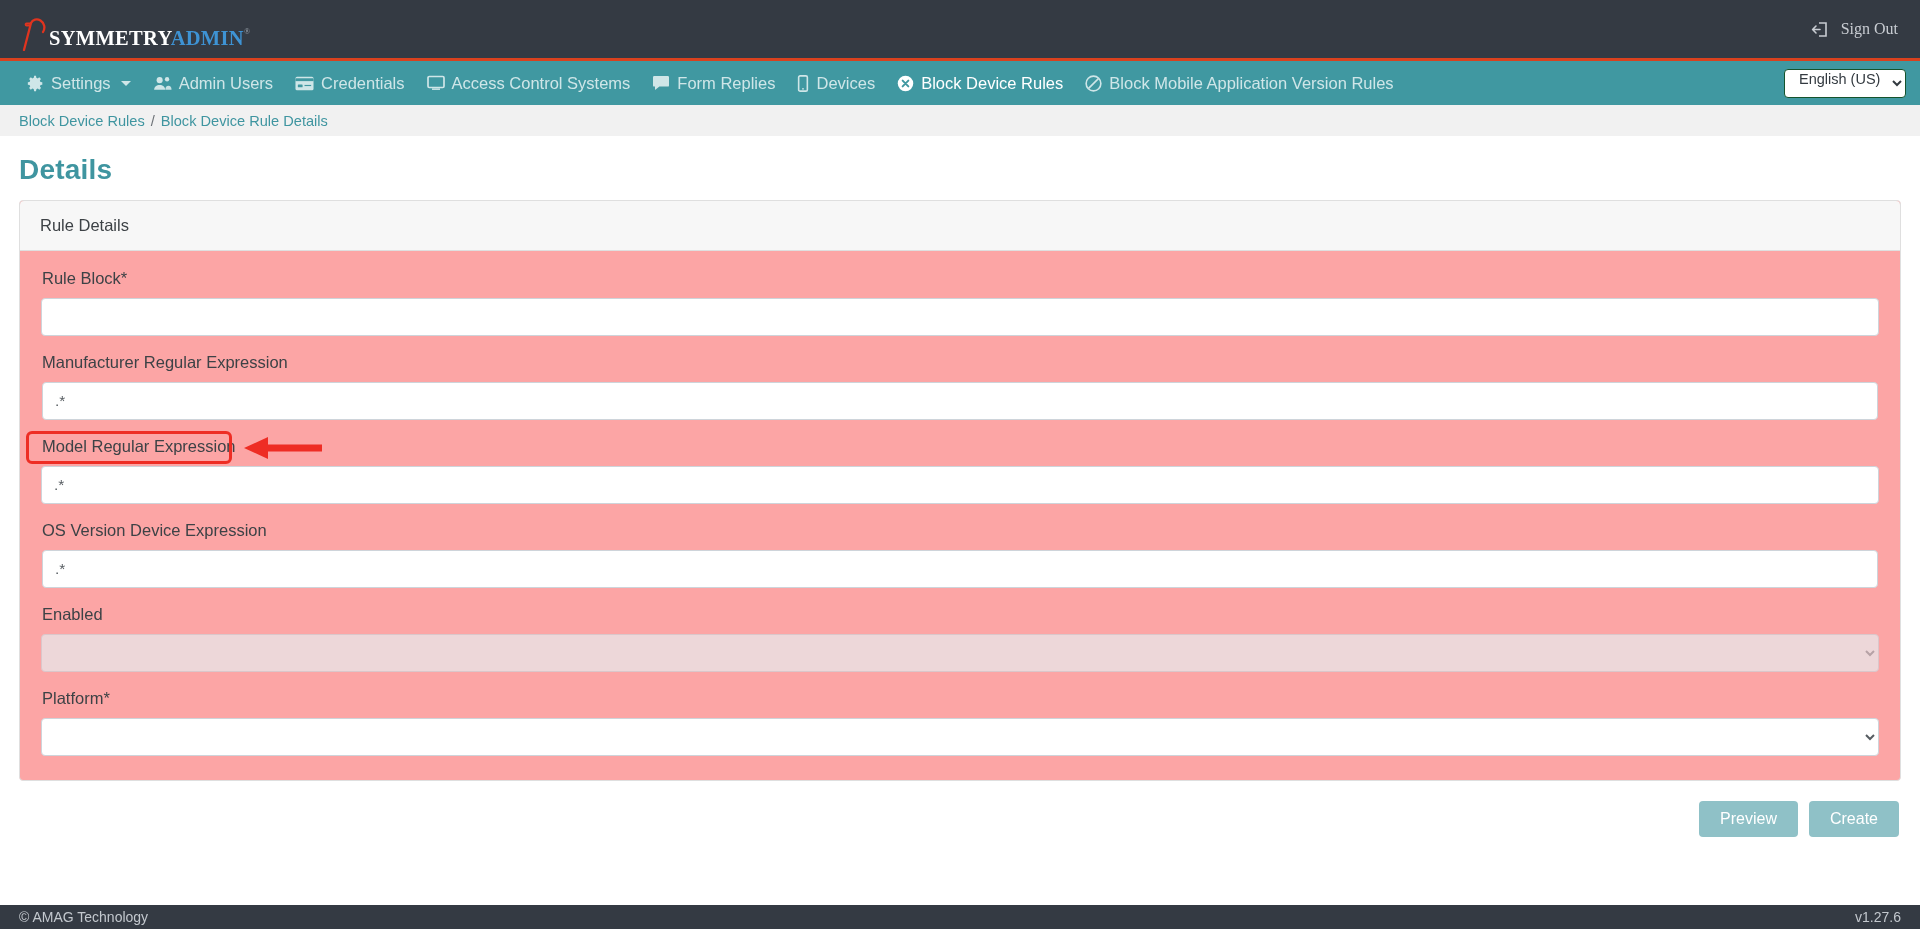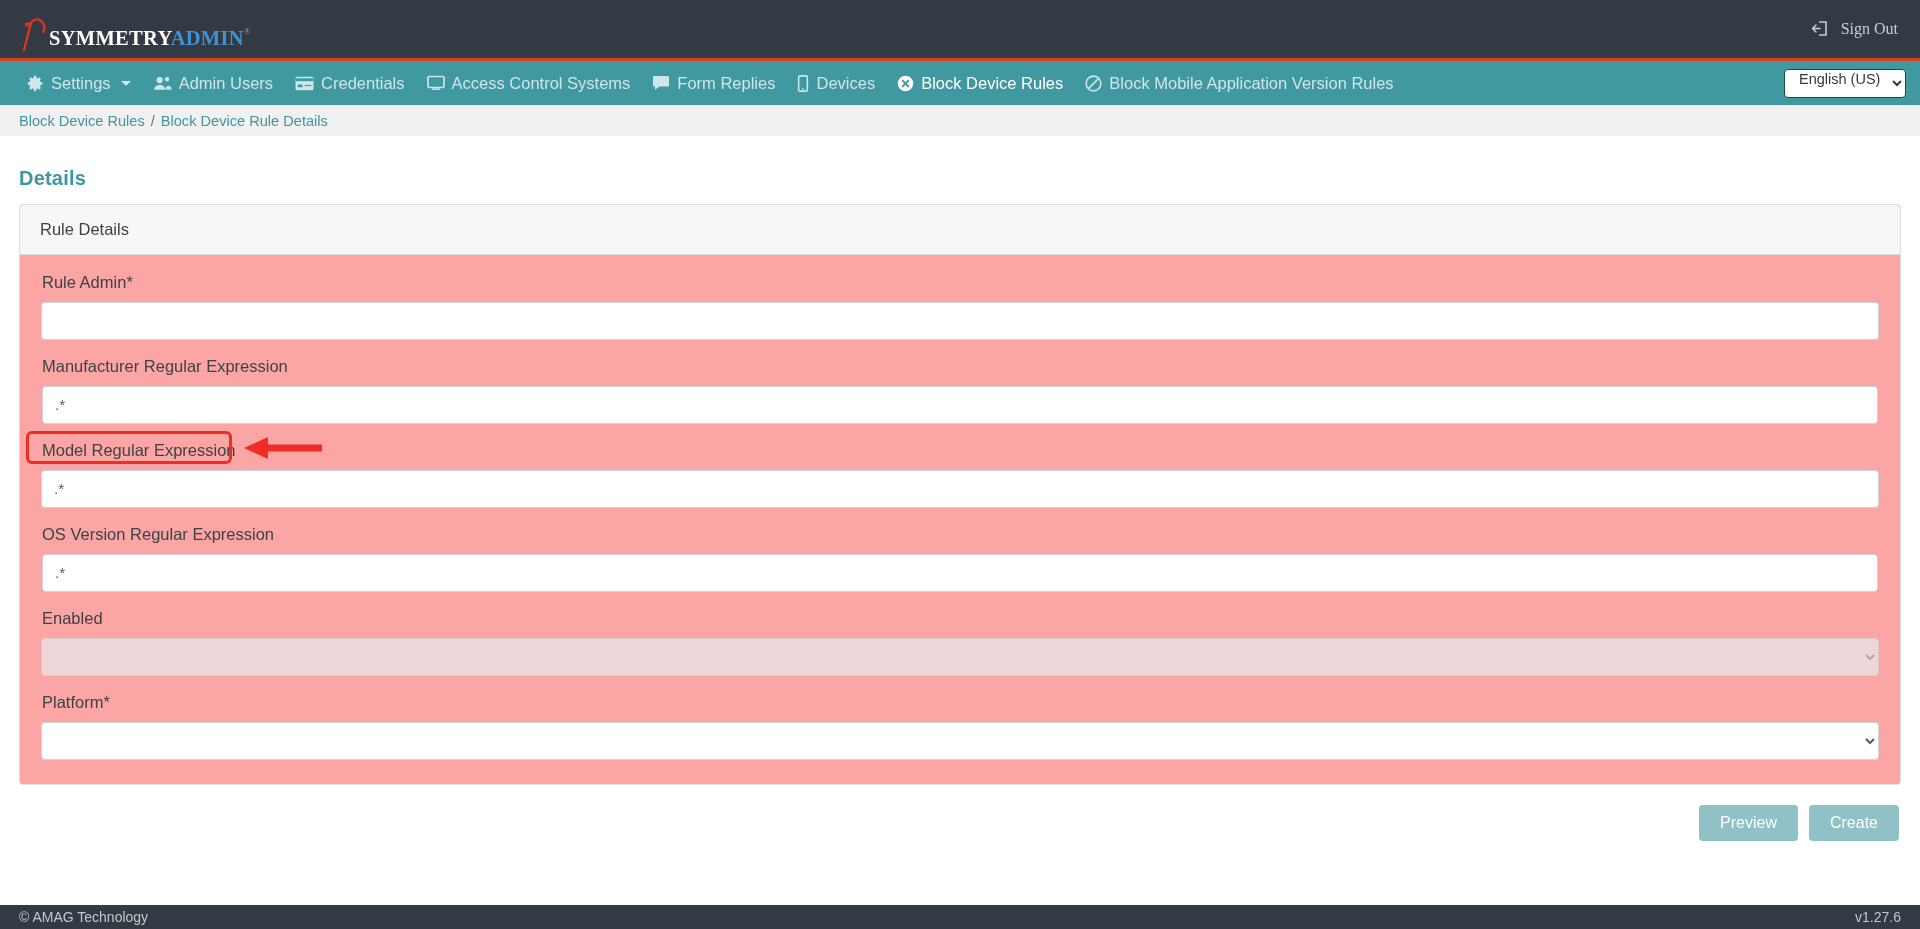--- a/index.html
+++ b/index.html
@@ -27,21 +27,21 @@
   .logo-mark { width: 28px; height: 34px; margin-right: 1px; position: relative; top: 2px; }
   .logo-text {
     font-size: 20.5px; font-weight: bold; letter-spacing: .3px;
     line-height: 1; position: relative; top: -1px;
   }
   .logo-sym { color: #ffffff; }
   .logo-adm { color: #3e93d4; }
   .logo-tm { color: #9aa3ad; font-size: 8px; vertical-align: top; font-weight: normal; }
 
   .signout {
-    display: flex; align-items: flex-start; gap: 13px;
+    display: flex; align-items: flex-end; gap: 13px;
     color: #c8ccd2; font-size: 16px; text-decoration: none; cursor: pointer;
   }
   .signout svg { display: block; }
 
   
   .navbar {
     height: 44px;
     background: #4098a1;
     display: flex;
     align-items: center;
@@ -86,23 +86,23 @@
     color: #6c7176;
     gap: 6px;
   }
   .breadcrumb a { color: #3f95a0; text-decoration: none; cursor: pointer; }
   .breadcrumb .sep { color: #6c7176; }
   .breadcrumb .cur { color: #3f95a0; }
 
   
   .page-title {
     color: #3f95a0;
-    font-size: 20px;
+    font-size: 28px;
     font-weight: bold;
-    padding: 31px 0 14px 19px;
+    padding: 18px 0 14px 19px;
     letter-spacing: .2px;
   }
 
   
   .card {
     margin: 0 19px;
     border: 1px solid #dfdfdf;
     border-radius: 4px;
     background: #fca5a5;
   }
@@ -304,36 +304,36 @@
   <span class="cur">Block Device Rule Details</span>
 </div>
 
 <div class="page-title">Details</div>
 
 <div class="card">
   <div class="card-head">Rule Details</div>
   <div class="card-body">
 
     <div class="field">
-      <div class="field-label">Rule Admin*</div>
+      <div class="field-label">Rule Block*</div>
       <input class="ctl" type="text" value="" style="">
     </div>
 
     <div class="field">
       <div class="field-label">Manufacturer Regular Expression</div>
       <input class="ctl small" type="text" value=".*" style="">
     </div>
 
     <div class="field field-row-highlight">
       <div class="field-label">Model Regular Expression</div>
       <input class="ctl" type="text" value=".*" style="">
     </div>
 
     <div class="field">
-      <div class="field-label">OS Version Regular Expression</div>
+      <div class="field-label">OS Version Device Expression</div>
       <input class="ctl small" type="text" value=".*" style="">
     </div>
 
     <div class="field">
       <div class="field-label">Enabled</div>
       <select class="ctl disabled" disabled="">
         <option></option>
       </select>
     </div>
 

